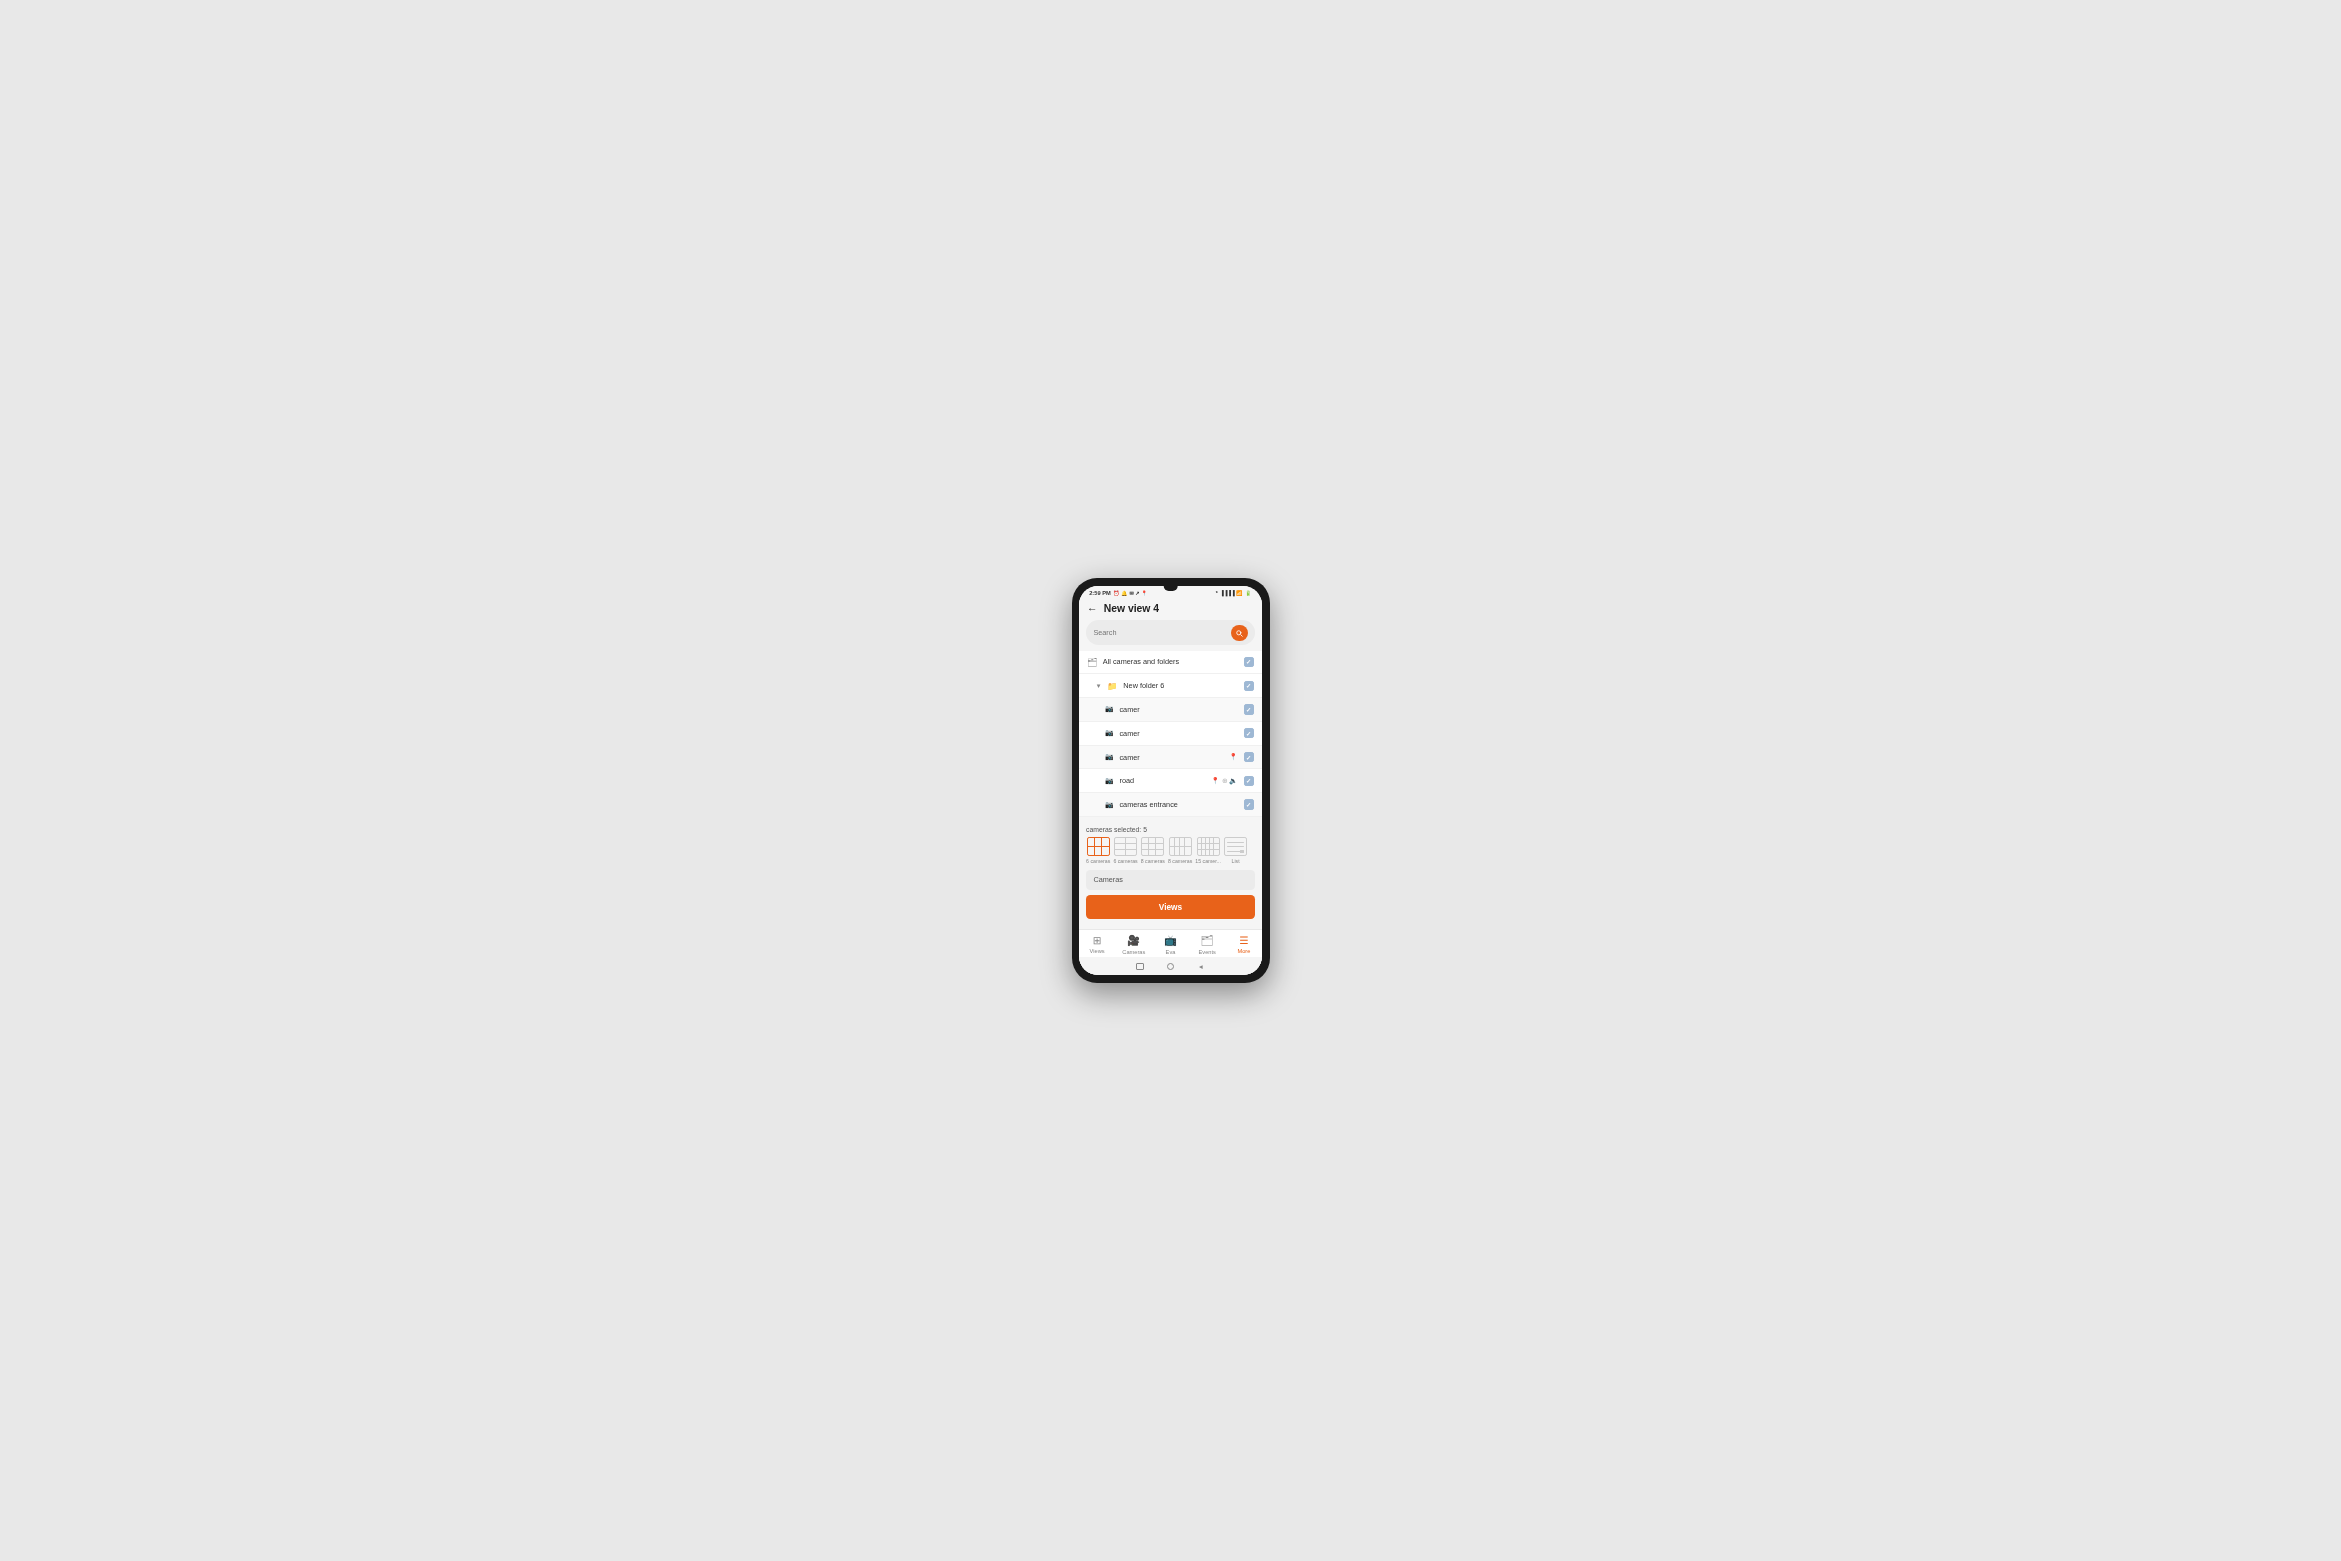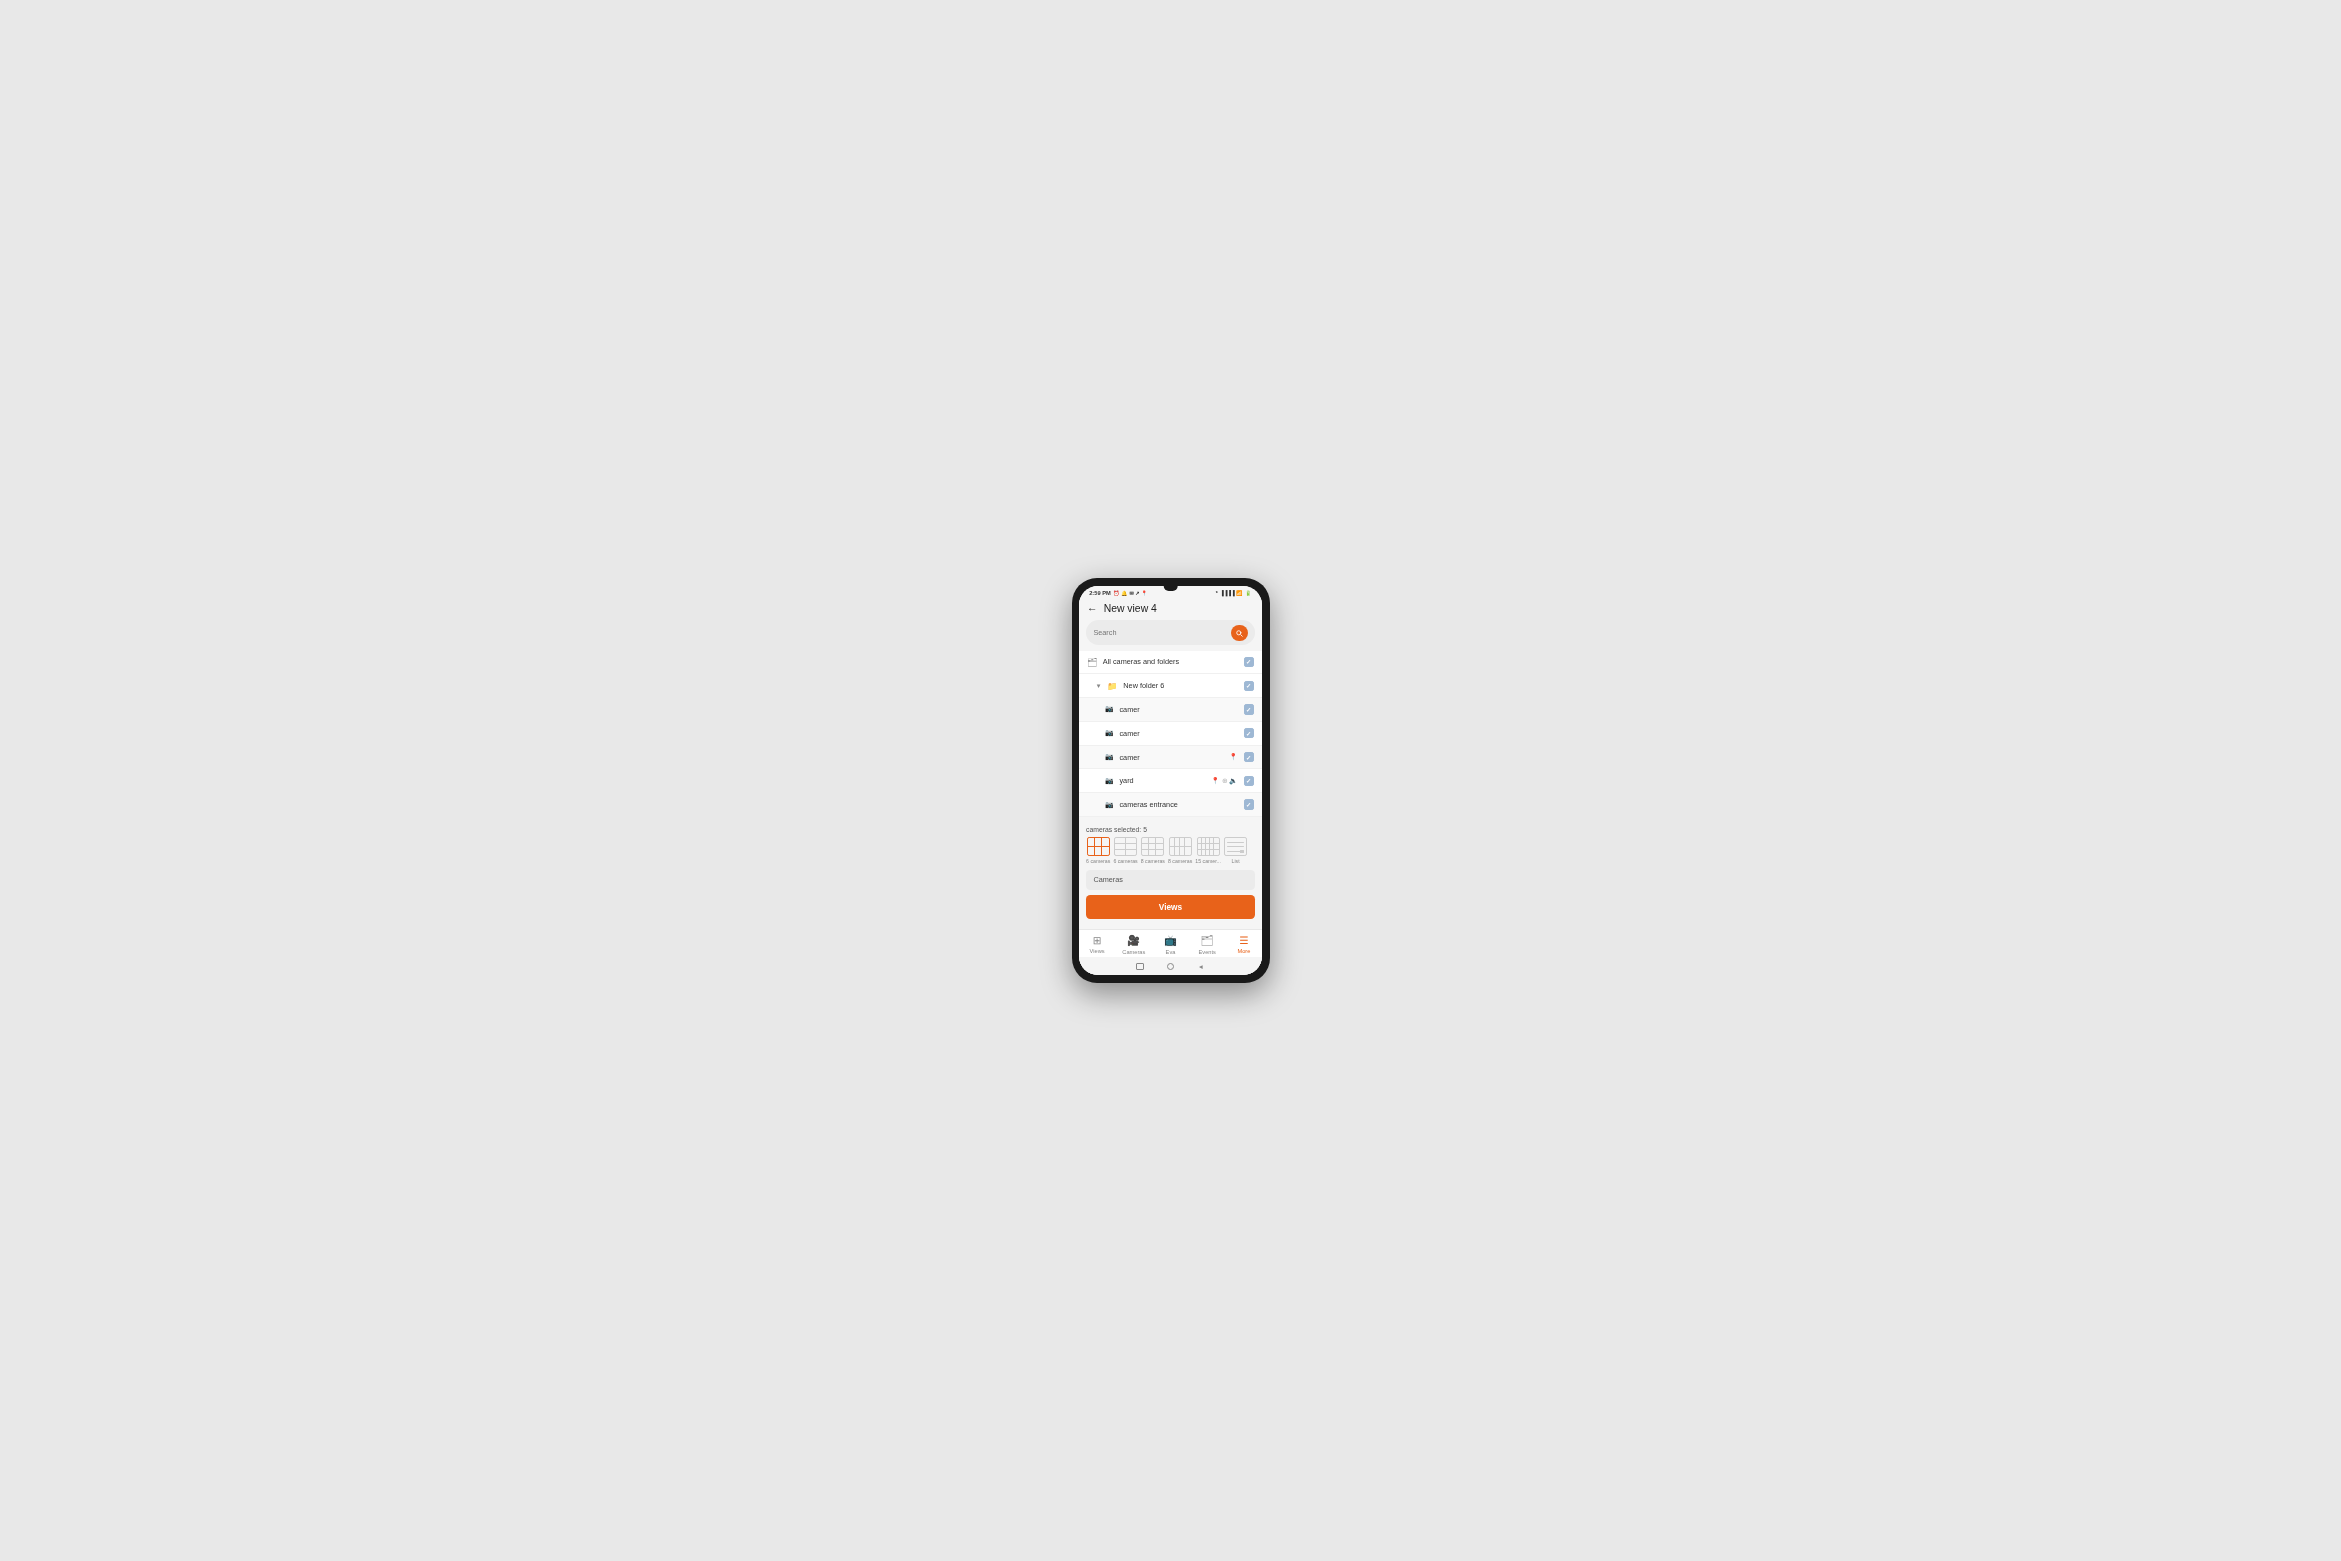--- a/index.html
+++ b/index.html
@@ -60,21 +60,21 @@
       gap: 6.2px;
     }
     .back-btn {
       font-size: 10.4px;
       color: #333;
       cursor: pointer;
       line-height: 1;
     }
     .page-title {
       font-size: 10.4px;
-      font-weight: 400;
+      font-weight: 700;
       color: #222;
       text-align: center;
     }
     .search-bar {
       display: flex;
       align-items: center;
       margin: 2.1px 7.3px 5.2px;
       background: #ebebeb;
       border-radius: 12.5px;
       padding: 4.2px 7.3px;
@@ -315,21 +315,21 @@
           <span style="font-size:6.8px;color:#888;">📷</span>
           <span class="item-label">camer</span>
           <div class="item-badges">
             <span class="badge-icon">📍</span>
           </div>
           <div class="checkbox checked"></div>
         </div>
 
         <div class="list-item list-item-indent2">
           <span style="font-size:6.8px;color:#888;">📷</span>
-          <span class="item-label">yard</span>
+          <span class="item-label">road</span>
           <div class="item-badges">
             <span class="badge-icon">📍</span>
             <span class="badge-icon">⊕</span>
             <span class="badge-icon">🔈</span>
           </div>
           <div class="checkbox checked"></div>
         </div>
 
         <div class="list-item list-item-indent2 highlighted">
           <span style="font-size:6.8px;color:#888;">📷</span>

